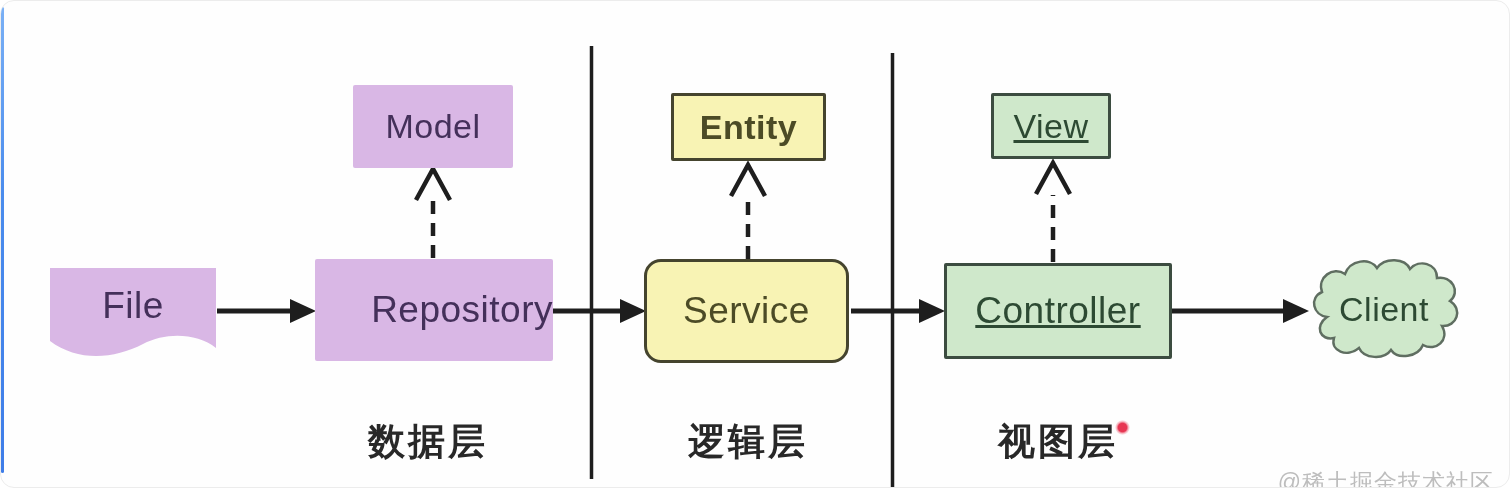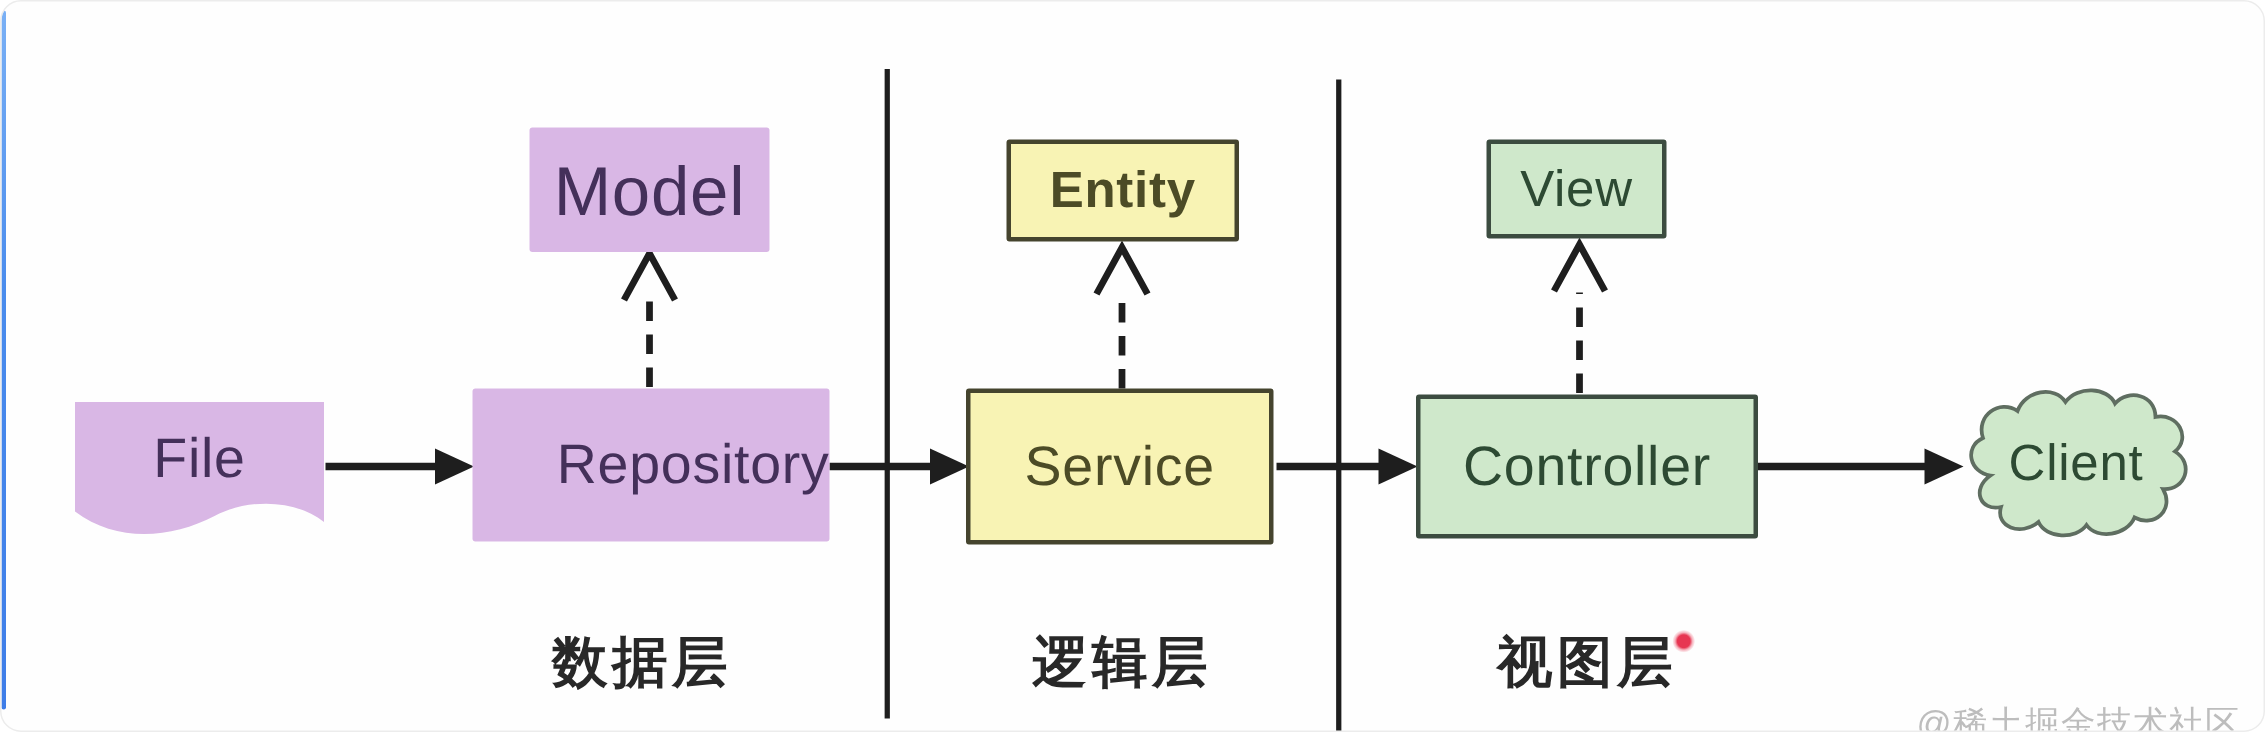--- a/index.html
+++ b/index.html
@@ -15,25 +15,25 @@
   }
   .wires{position:absolute;left:0;top:0;width:1512px;height:490px;z-index:1;}
   .node{
     position:absolute;display:flex;align-items:center;justify-content:center;
     box-sizing:border-box;z-index:2;letter-spacing:0.5px;
   }
   .purple{background:var(--purple-fill,#d9b7e5);color:var(--purple-text,#44305a);border-radius:2px;}
   .yellow{background:var(--yellow-fill,#f8f3b4);color:var(--yellow-text,#4c4b26);
           border:3px solid var(--yellow-border,#45442e);border-radius:2px;}
   .green{background:var(--green-fill,#cfe8cb);color:var(--green-text,#2d4a33);
-         border:3px solid var(--green-border,#3c4c40);border-radius:2px;}
-  .n-model{left:352px;top:84px;width:160px;height:83px;font-size:46px;}
+         border:3px solid var(--green-border,#3c4c40);border-radius:2px;text-decoration:underline;}
+  .n-model{left:352px;top:84px;width:160px;height:83px;font-size:34px;}
   .n-repository{left:314px;top:258px;width:238px;height:102px;font-size:37px;justify-content:flex-end;}
   .n-entity{left:670px;top:92px;width:155px;height:68px;font-size:34px;font-weight:bold;}
-  .n-service{left:643px;top:258px;width:205px;height:104px;font-size:37px;}
+  .n-service{left:643px;top:258px;width:205px;height:104px;font-size:37px;border-radius:17px;}
   .n-view{left:990px;top:92px;width:120px;height:66px;font-size:34px;}
   .n-controller{left:943px;top:262px;width:228px;height:96px;font-size:37px;}
   .n-file{left:49px;top:267px;width:166px;height:90px;background:none;border:none;}
   .n-client{left:1302px;top:252px;width:162px;height:112px;background:none;border:none;}
   .shape-svg{position:absolute;left:0;top:0;width:100%;height:100%;}
   .n-file .lbl{position:relative;z-index:2;margin-top:-14px;font-size:37px;color:var(--purple-text,#44305a);}
   .n-client .lbl{position:relative;z-index:2;font-size:34px;color:var(--green-text,#2d4a33);text-align:center;}
   .layer-label{
     position:absolute;top:416px;transform:translateX(-50%);
     font-size:37px;font-weight:bold;color:var(--label,#282828);

